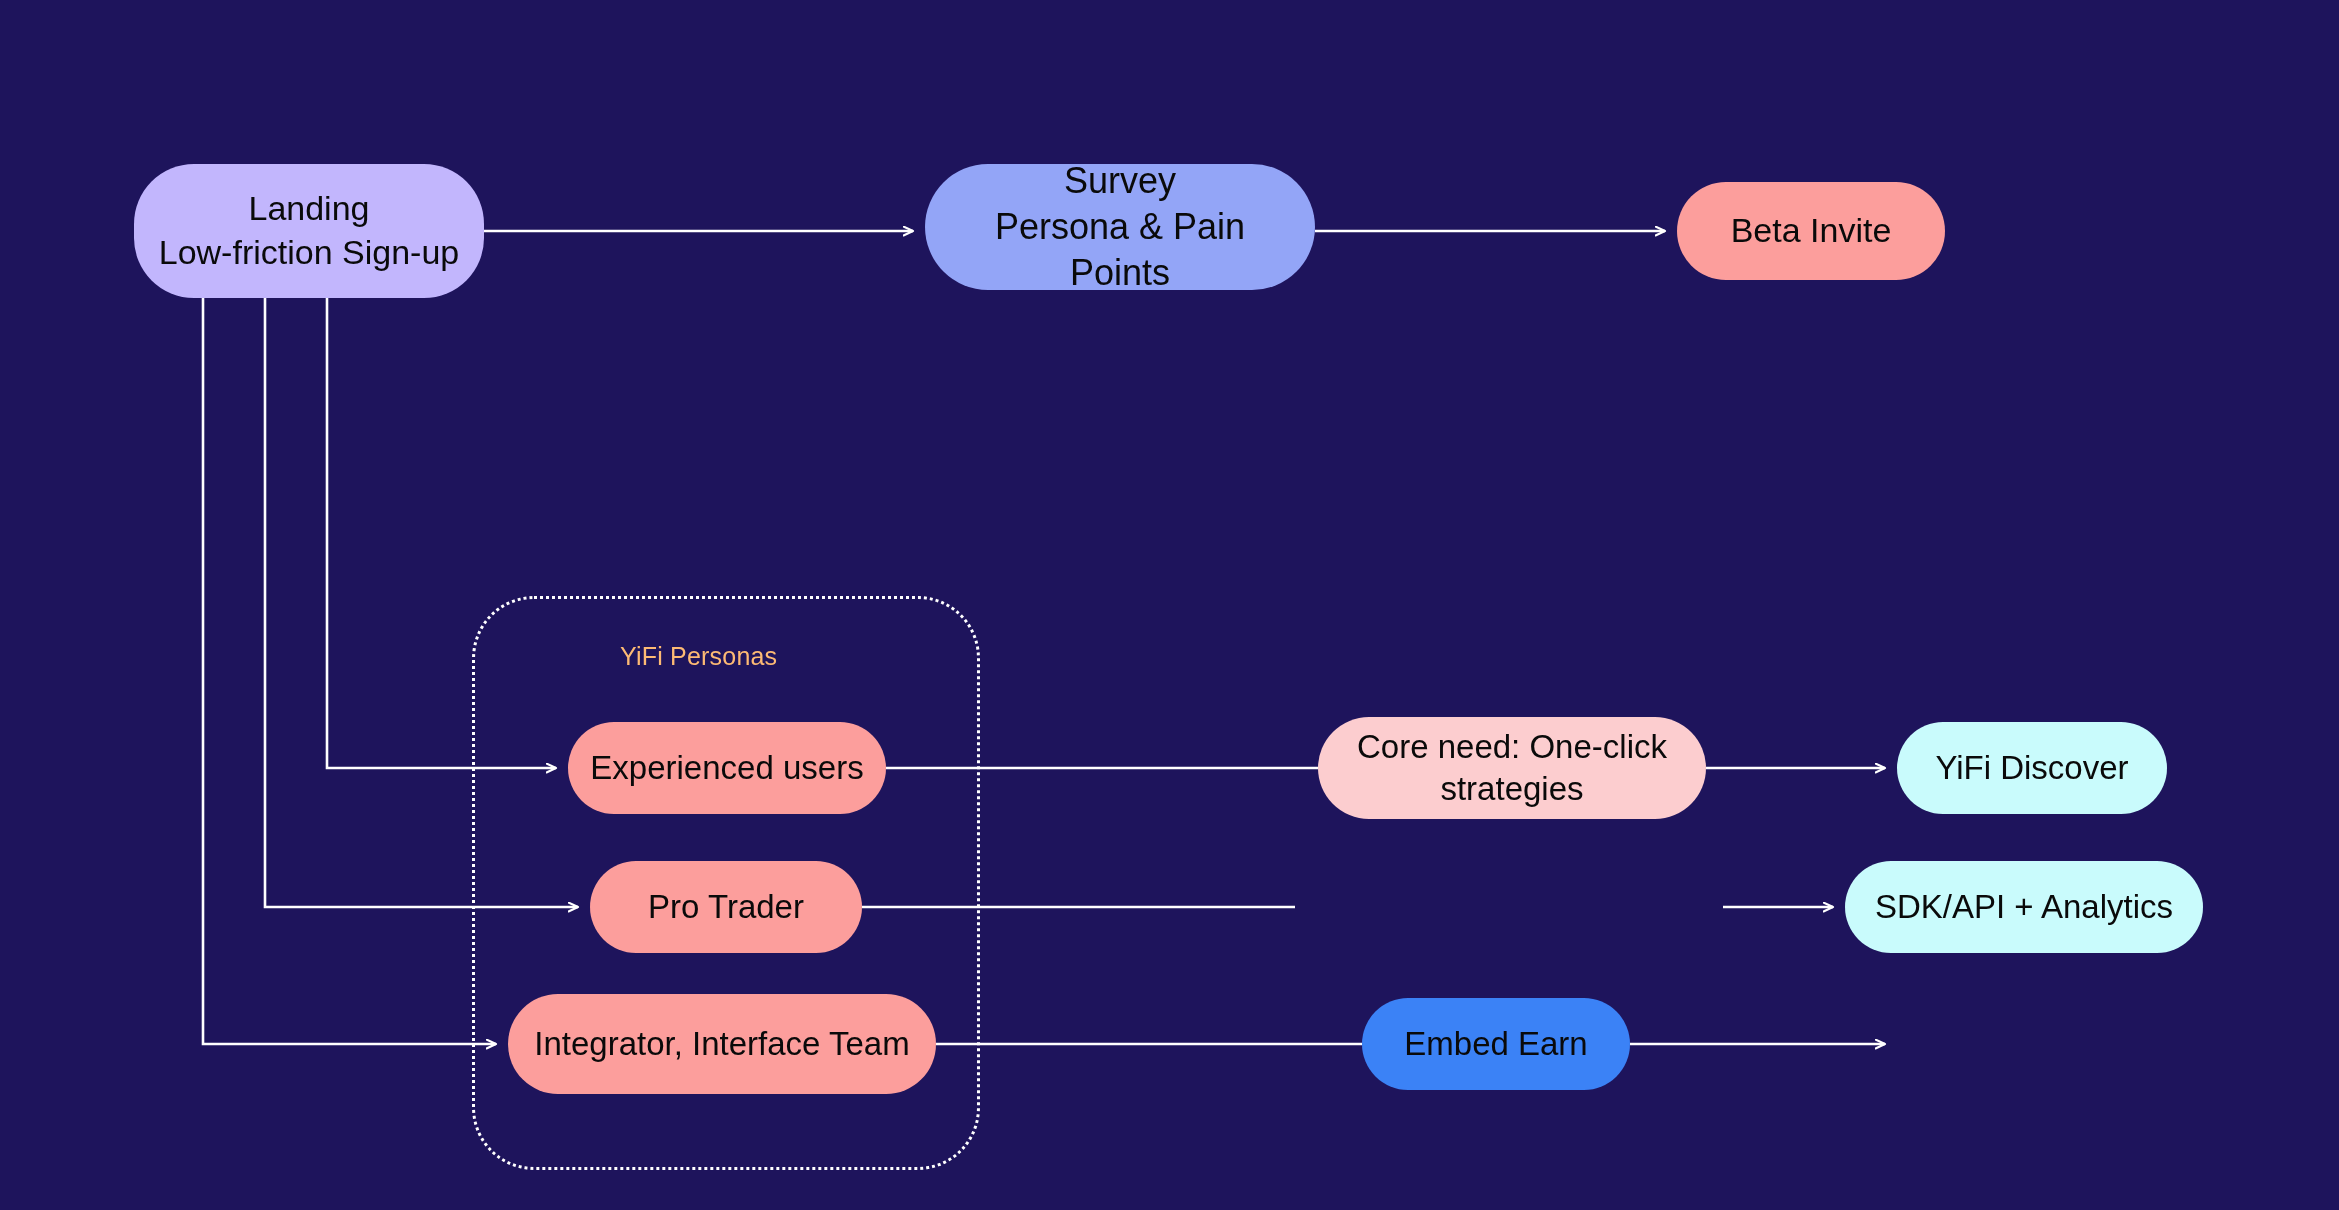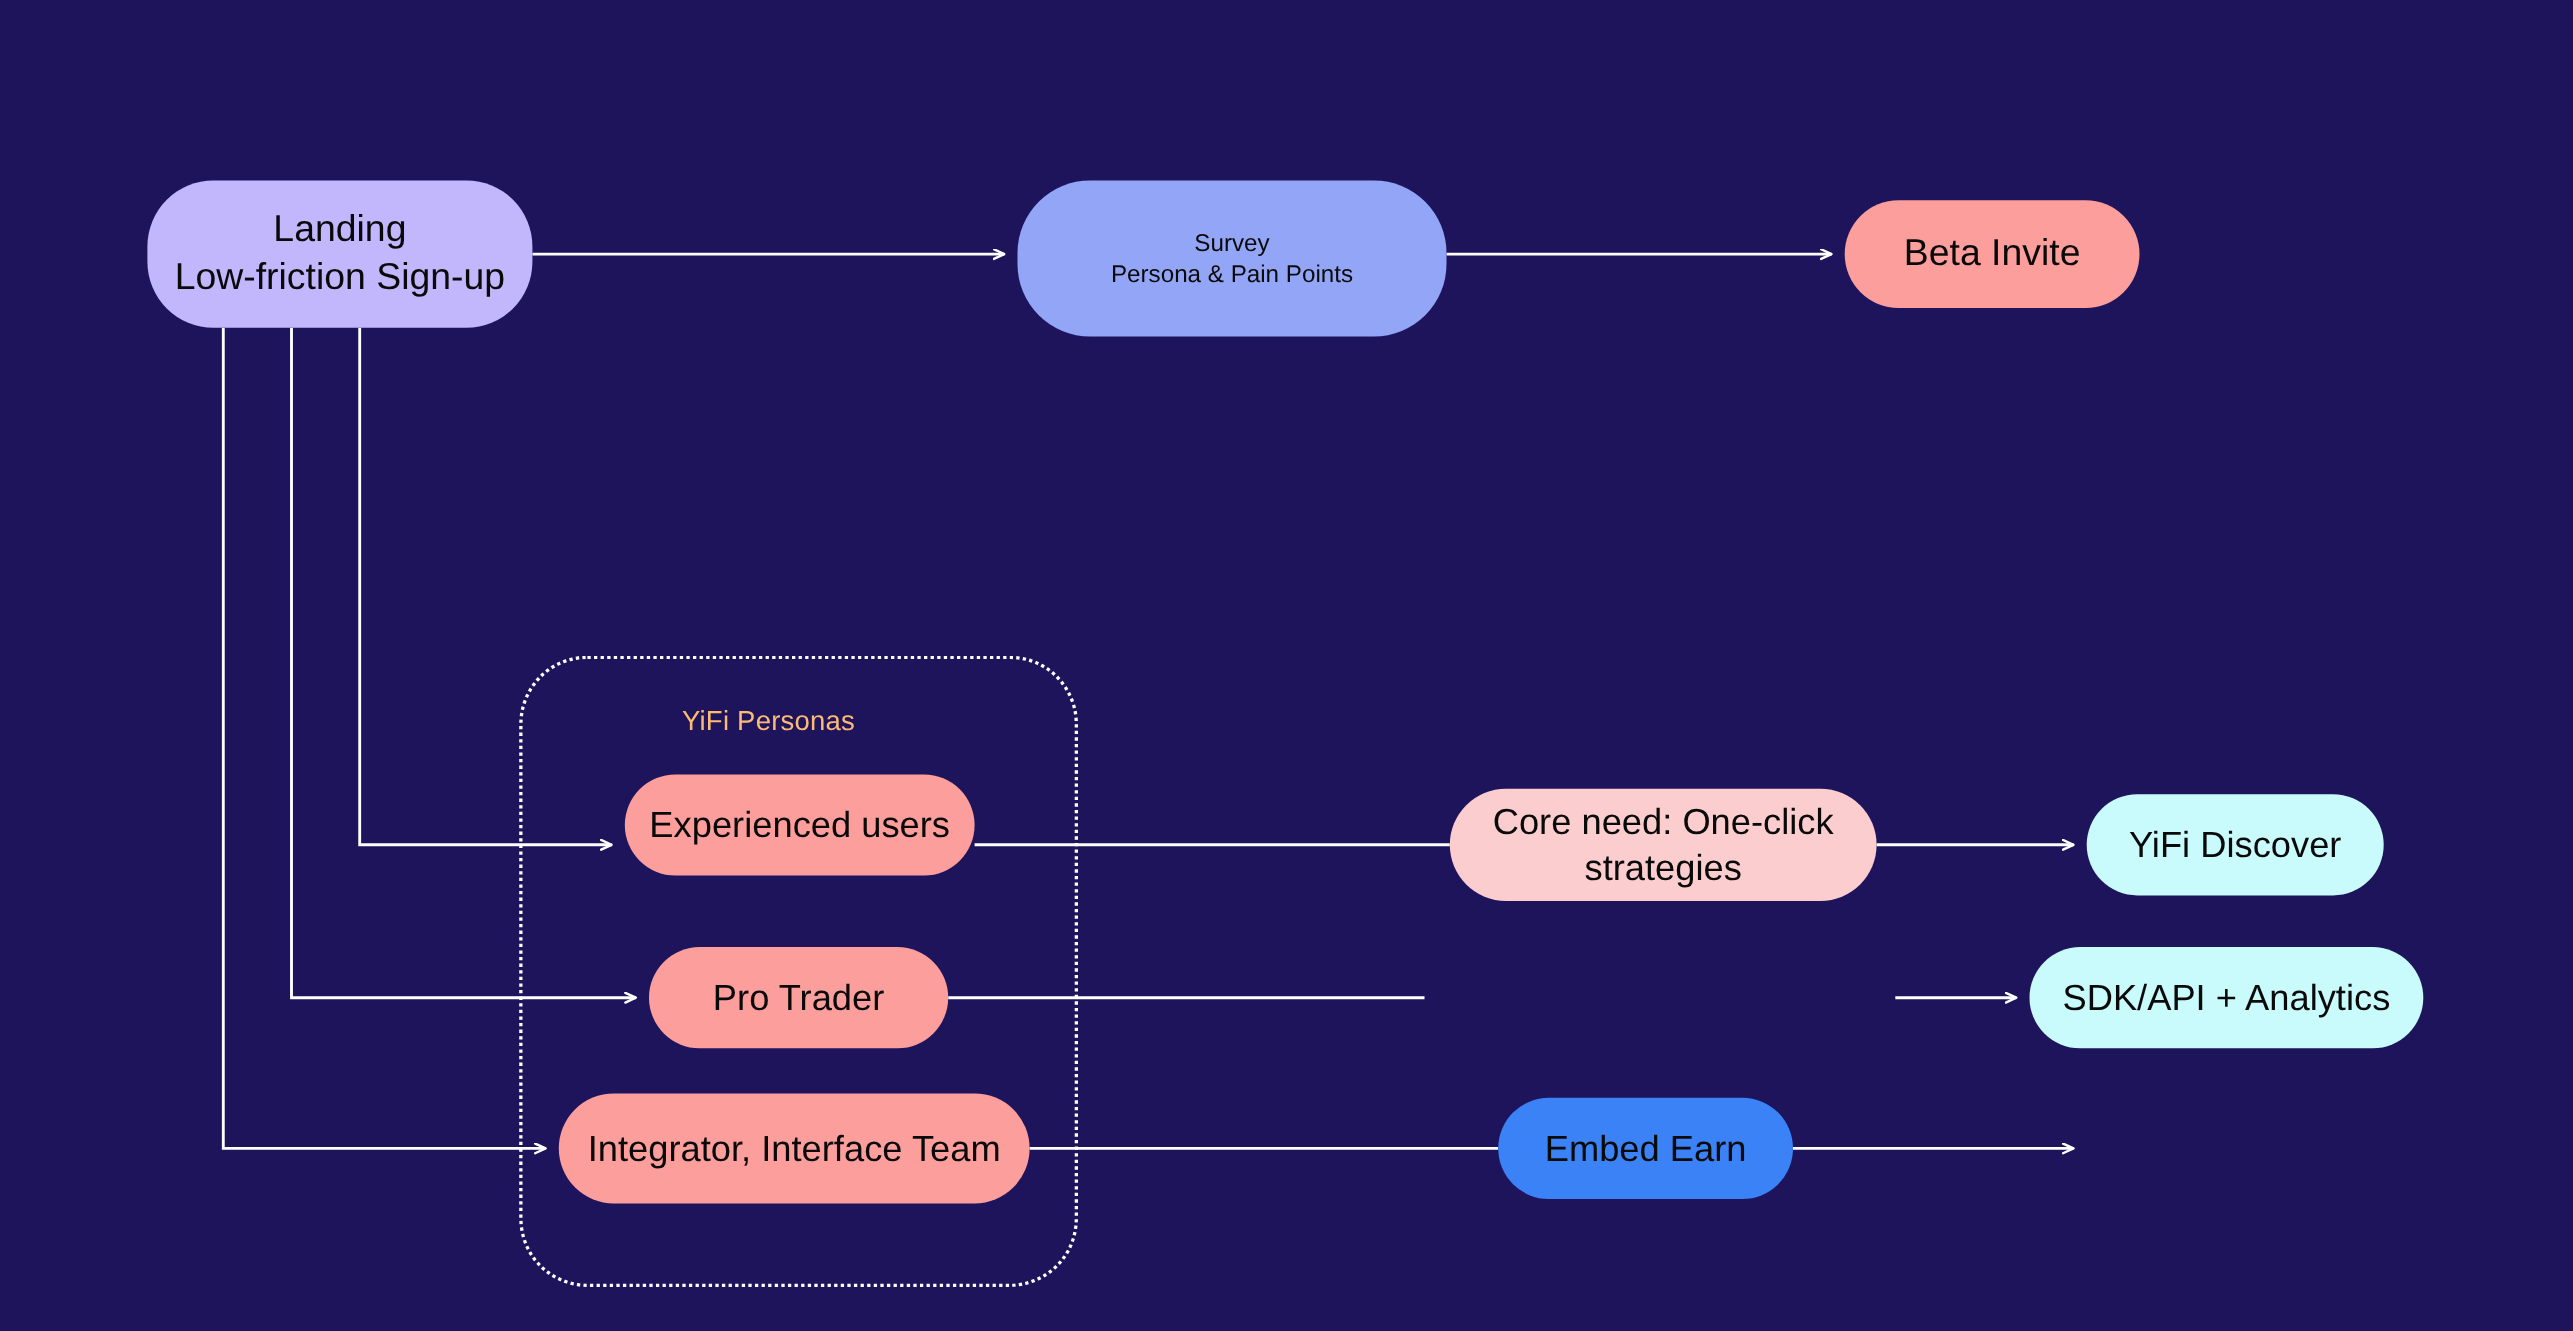--- a/index.html
+++ b/index.html
@@ -57,24 +57,24 @@
   .c-periwinkle { background: #c2b6fd; }
   .c-blue       { background: #93a5f7; }
   .c-salmon     { background: #fc9e9c; }
   .c-pink       { background: #fccdcf; }
   .c-peach      { background: #fce0c8; }
   .c-mint       { background: #3b82f6; }
   .c-cyan       { background: #c9fbfc; }
 
   
   #n-landing   { left: 134px;  top: 164px;  width: 350px; height: 134px; border-radius: 60px; font-size: 34px; }
-  #n-survey    { left: 925px;  top: 164px;  width: 390px; height: 142px; border-radius: 66px; font-size: 22px; }
+  #n-survey    { left: 925px;  top: 164px;  width: 390px; height: 126px; border-radius: 66px; font-size: 36px; }
   #n-beta      { left: 1677px; top: 182px;  width: 268px; height: 98px;  border-radius: 49px; font-size: 34px; }
 
-  #n-exp       { left: 568px;  top: 704px;  width: 318px; height: 92px;  border-radius: 46px; font-size: 33px; }
+  #n-exp       { left: 568px;  top: 722px;  width: 318px; height: 92px;  border-radius: 46px; font-size: 33px; }
   #n-pro       { left: 590px;  top: 861px;  width: 272px; height: 92px;  border-radius: 46px; font-size: 33px; }
   #n-integ     { left: 508px;  top: 994px;  width: 428px; height: 100px; border-radius: 50px; font-size: 33px; }
 
   #n-core      { left: 1318px; top: 717px;  width: 388px; height: 102px; border-radius: 51px; font-size: 33px; }
   #n-needcust  { left: 1295px; top: 861px;  width: 428px; height: 92px;  border-radius: 46px; font-size: 33px; }
   #n-embed     { left: 1362px; top: 998px;  width: 268px; height: 92px;  border-radius: 46px; font-size: 33px; }
 
   #n-discover  { left: 1897px; top: 722px;  width: 270px; height: 92px;  border-radius: 46px; font-size: 33px; }
   #n-sdkapi    { left: 1845px; top: 861px;  width: 358px; height: 92px;  border-radius: 46px; font-size: 33px; }
   #n-sdkiframe { left: 1897px; top: 998px;  width: 270px; height: 92px;  border-radius: 46px; font-size: 33px; }

